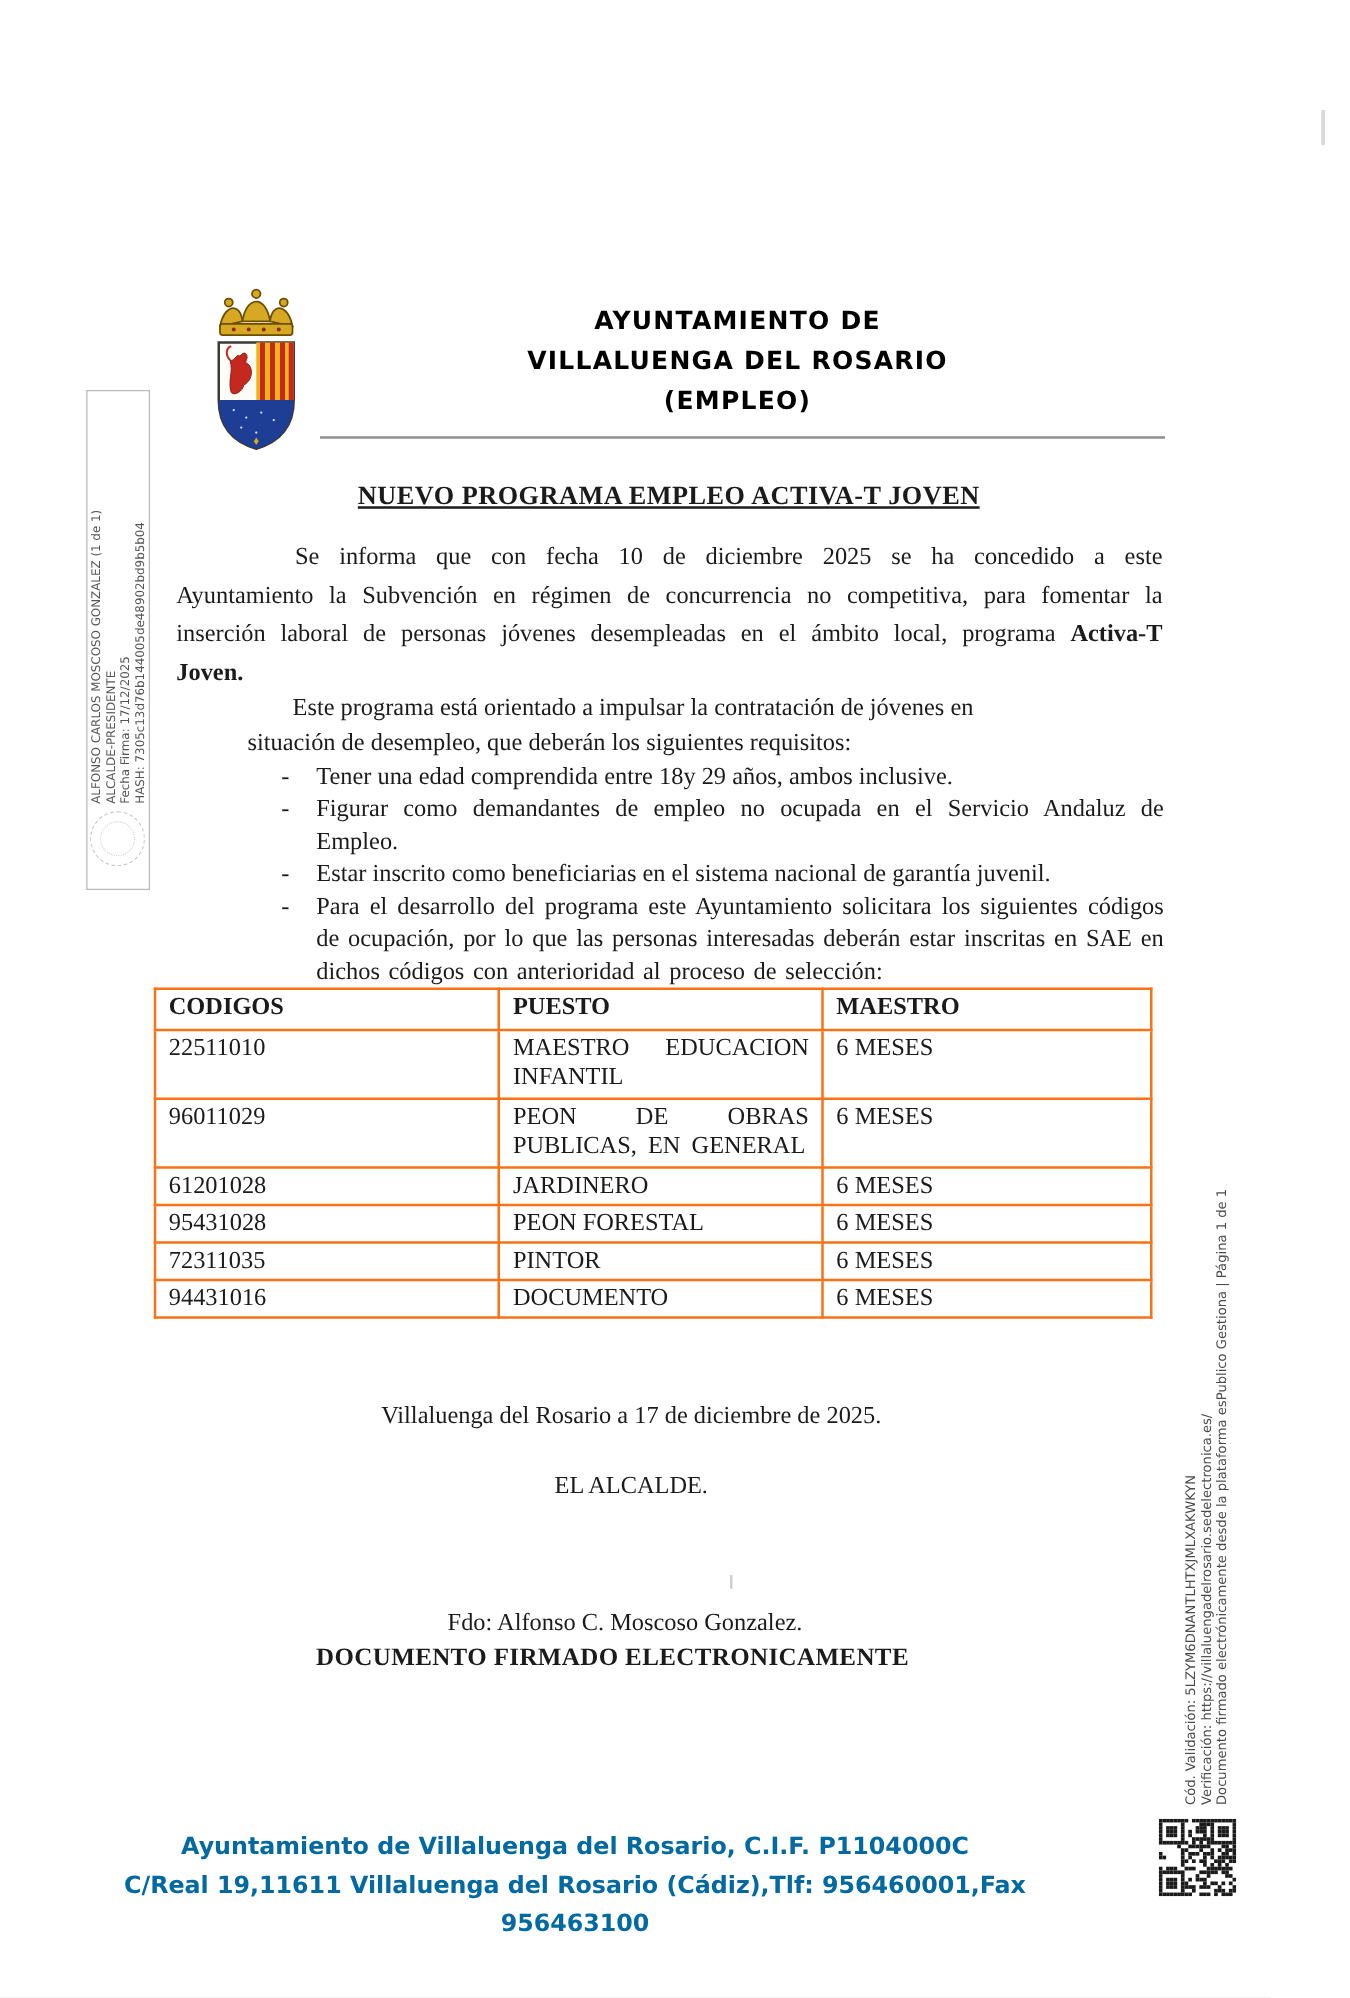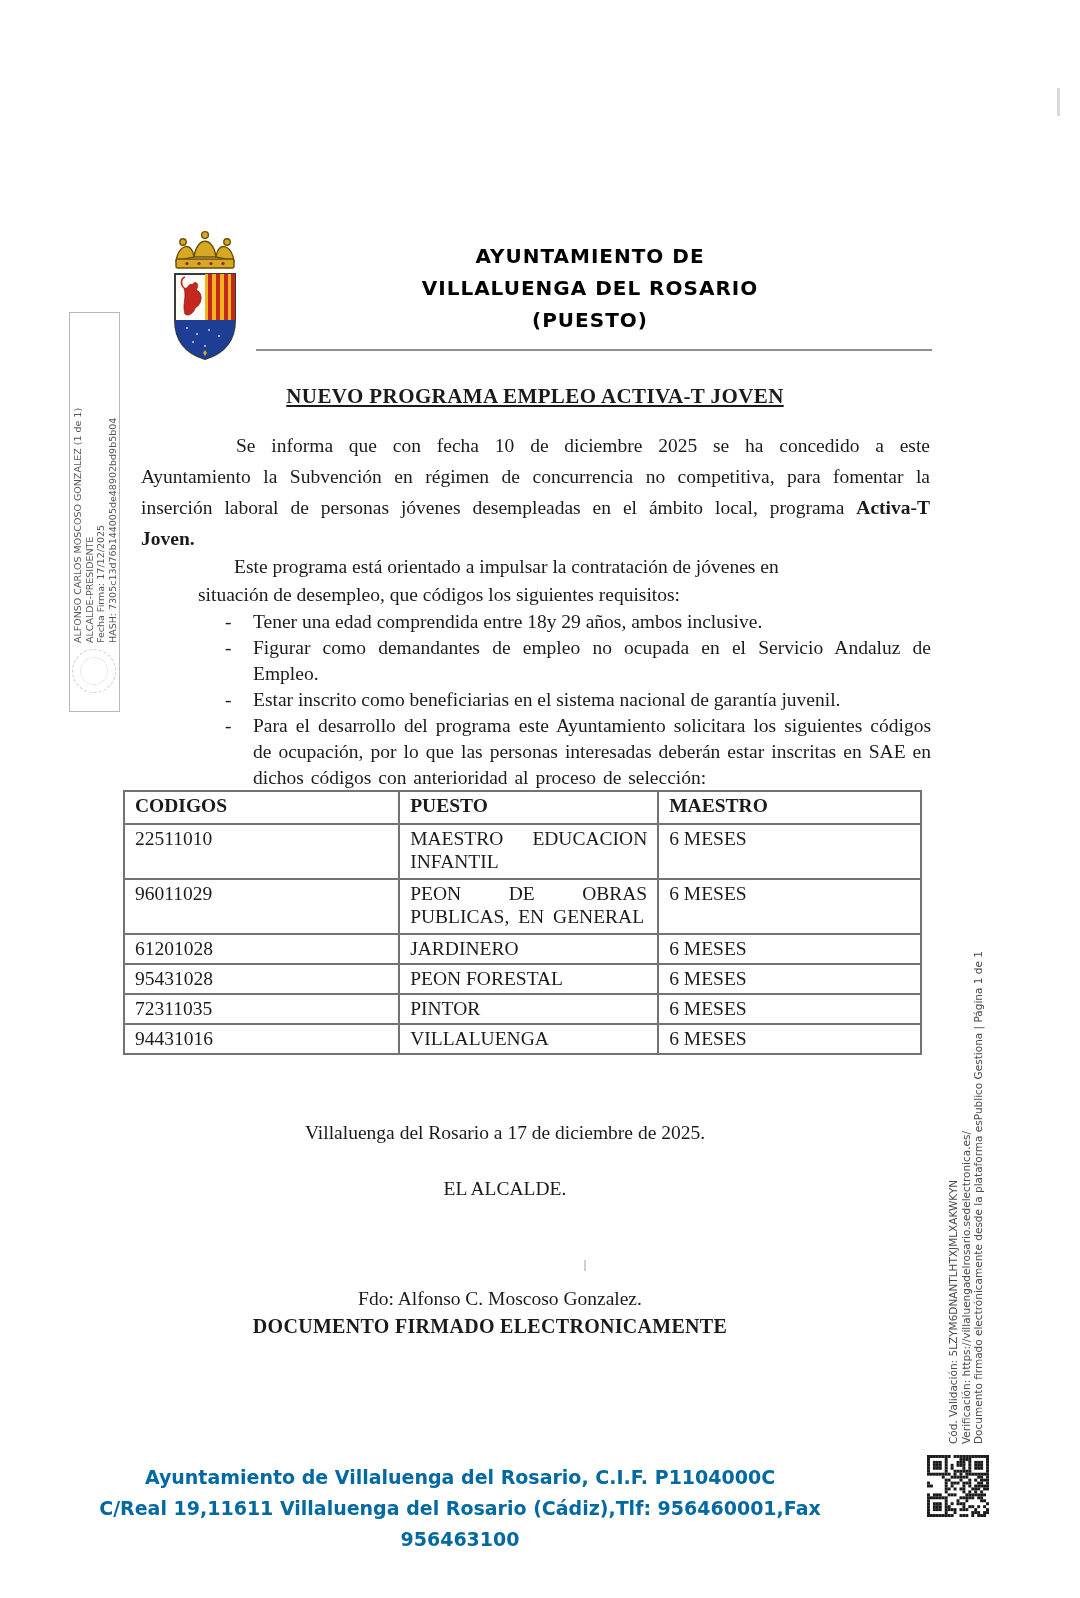--- a/index.html
+++ b/index.html
@@ -20,21 +20,21 @@
   .p2{position:absolute;left:198px;top:553px;width:700px;font-size:19.5px;line-height:28px;}
   .p2 .l1{padding-left:36px;}
   .bullets{position:absolute;left:225px;top:609px;width:706px;font-size:19.5px;line-height:26px;}
   .bullet{display:flex;}
   .bullet .dash{width:28px;flex:0 0 28px;}
   .bullet .btxt{flex:1;}
   .bullet .just{text-align:justify;word-spacing:2px;}
   
   .jobs{position:absolute;left:123px;top:790px;width:799px;border-collapse:collapse;
         font-size:19.5px;}
-  .jobs th,.jobs td{border:2px solid #737373;padding:2px 10px 3px 10px;vertical-align:top;
+  .jobs th,.jobs td{border:2px solid #f97316;padding:2px 10px 3px 10px;vertical-align:top;
         line-height:23px;text-align:left;font-weight:400;}
   .jobs th{font-weight:700;height:26px;}
   .jobs .c1{width:258px;}
   .jobs .c2{width:240px;}
   .jobs .c3{width:245px;}
   .jobs tr.tall td{height:48px;}
   .jobs td.just{text-align:justify;word-spacing:4px;}
   
   .p3{position:absolute;left:132px;top:1042px;width:796px;font-size:19.5px;line-height:29px;
       text-align:justify;text-indent:92px;word-spacing:3px;}
@@ -109,31 +109,31 @@
         <circle cx="42" cy="118" r="0.9"></circle>
           <circle cx="30" cy="114" r="0.9"></circle>
         </g>
       <path d="M42,122 l2,3 l-2,3 l-2,-3 Z" fill="#d7a823"></path>
     </g>
   </svg>
 
   <div class="org-block">
     <div>AYUNTAMIENTO DE</div>
     <div>VILLALUENGA DEL ROSARIO</div>
-    <div>(PUESTO)</div>
+    <div>(EMPLEO)</div>
   </div>
   <div class="header-rule"></div>
 
   <div class="doc-title">NUEVO PROGRAMA EMPLEO ACTIVA-T JOVEN</div>
 
   <div class="p1"><span>Se informa que con fecha 10 de diciembre 2025 se ha concedido a este Ayuntamiento la Subvención en régimen de concurrencia no competitiva, para fomentar la inserción laboral de personas jóvenes desempleadas en el ámbito local, programa </span><span class="bold">Activa-T Joven.</span></div>
 
   <div class="p2">
     <div class="l1">Este programa está orientado a impulsar la contratación de jóvenes en</div>
-    <div>situación de desempleo, que códigos los siguientes requisitos:</div>
+    <div>situación de desempleo, que deberán los siguientes requisitos:</div>
   </div>
 
   <div class="bullets">
     <div class="bullet">
       <span class="dash">-</span>
       <span class="btxt">Tener una edad comprendida entre 18y 29 años, ambos inclusive.</span>
     </div>
     <div class="bullet">
       <span class="dash">-</span>
       <span class="btxt just">Figurar como demandantes de empleo no ocupada en el Servicio Andaluz de Empleo.</span>
@@ -175,21 +175,21 @@
       <td>PEON FORESTAL</td>
       <td>6 MESES</td>
     </tr>
     <tr>
       <td>72311035</td>
       <td>PINTOR</td>
       <td>6 MESES</td>
     </tr>
     <tr>
       <td>94431016</td>
-      <td>VILLALUENGA</td>
+      <td>DOCUMENTO</td>
       <td>6 MESES</td>
     </tr>
   </tbody>
     </table>
 
 
   <div class="date-line">Villaluenga del Rosario a 17 de diciembre  de 2025.</div>
   <div class="role-line">EL ALCALDE.</div>
   <div class="fdo-line">Fdo: Alfonso C. Moscoso Gonzalez.</div>
   <div class="firmado-line">DOCUMENTO FIRMADO ELECTRONICAMENTE</div>

